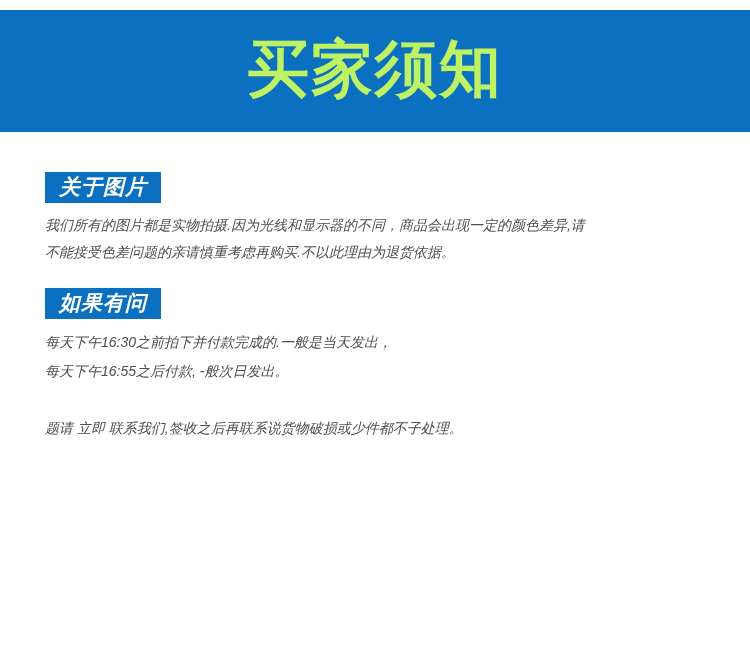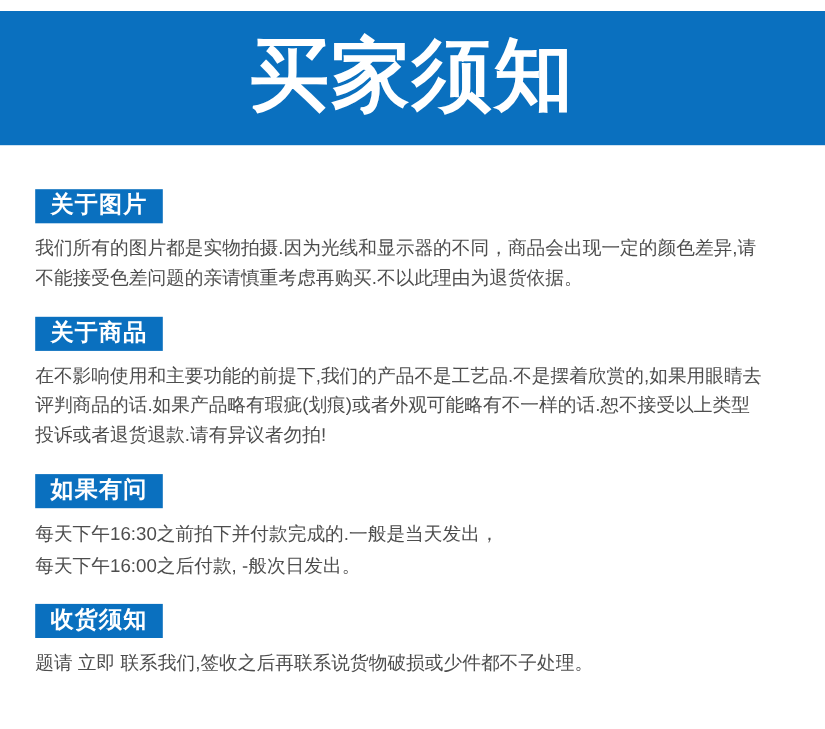--- a/index.html
+++ b/index.html
@@ -27,41 +27,42 @@
     top: 10px;
     width: 750px;
     height: 122px;
     background: #0a70bf;
     display: flex;
     align-items: center;
     justify-content: center;
     box-sizing: border-box;
   }
   .banner-title {
-    color: #ffffff;
-    font-size: 72px;
+    color: #bef264;
+    font-size: 62px;
     font-weight: bold;
     letter-spacing: 2px;
     line-height: 1;
     padding-bottom: 4px;
     white-space: nowrap;
     user-select: none;
   }
 
   
   .content {
     position: absolute;
     left: 0;
     top: 132px;
     width: 750px;
   }
   .section {
     position: relative;
-    padding-left: 32px;
+    padding-left: 45px;
     padding-right: 38px;
+    font-style: italic;
   }
   .section-1 { padding-top: 40px; }
   .section-2 { padding-top: 22px; }
   .section-3 { padding-top: 22px; }
   .section-4 { padding-top: 20px; }
 
   .badge {
     display: inline-block;
     background: #0a70bf;
     color: #ffffff;
@@ -70,21 +71,21 @@
     letter-spacing: 1px;
     padding: 4px 14px 6px 14px;
     line-height: 21px;
     white-space: nowrap;
     user-select: none;
   }
 
   .body-text {
     margin-top: 9px;
     color: #4d4d4d;
-    font-size: 17px;
+    font-size: 14px;
     line-height: 27px;
     max-width: 672px;
     letter-spacing: 0px;
   }
   .body-text .line {
     display: block;
     white-space: nowrap;
   }
   .spaced .line {
     line-height: 29px;
@@ -102,38 +103,29 @@
   <div class="content">
 
     <div class="section section-1">
       <div class="badge">关于图片</div>
       <div class="body-text">
         <span class="line">我们所有的图片都是实物拍摄.因为光线和显示器的不同，商品会出现一定的颜色差异,请</span>
         <span class="line">不能接受色差问题的亲请慎重考虑再购买.不以此理由为退货依据。</span>
       </div>
     </div>
 
-    <div class="section section-2">
-      <div class="badge">关于商品</div>
-      <div class="body-text">
-        <span class="line">在不影响使用和主要功能的前提下,我们的产品不是工艺品.不是摆着欣赏的,如果用眼睛去</span>
-        <span class="line">评判商品的话.如果产品略有瑕疵(划痕)或者外观可能略有不一样的话.恕不接受以上类型</span>
-        <span class="line">投诉或者退货退款.请有异议者勿拍!</span>
-      </div>
-    </div>
 
     <div class="section section-3">
       <div class="badge">如果有问</div>
       <div class="body-text spaced">
         <span class="line">每天下午16:30之前拍下并付款完成的.一般是当天发出，</span>
-        <span class="line">每天下午16:00之后付款, -般次日发出。</span>
+        <span class="line">每天下午16:55之后付款, -般次日发出。</span>
       </div>
     </div>
 
     <div class="section section-4">
-      <div class="badge">收货须知</div>
       <div class="body-text">
         <span class="line">题请 立即 联系我们,签收之后再联系说货物破损或少件都不子处理。</span>
       </div>
     </div>
 
   </div>
 </div>
 
 </body></html>

